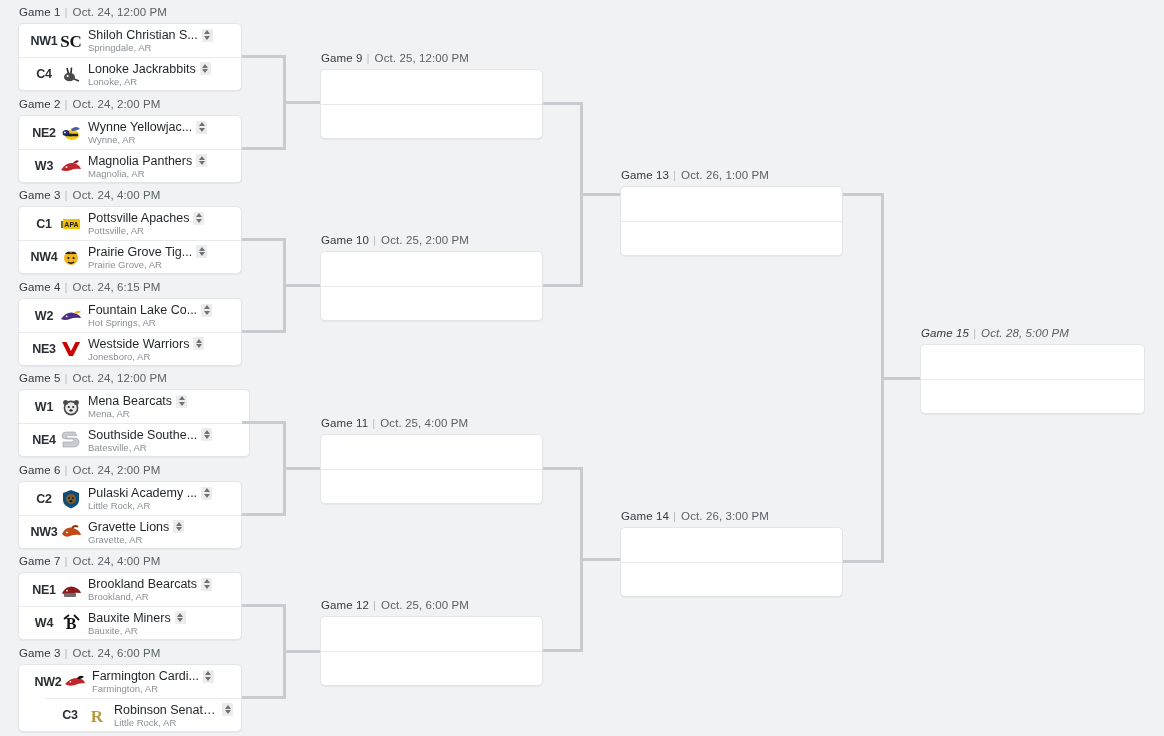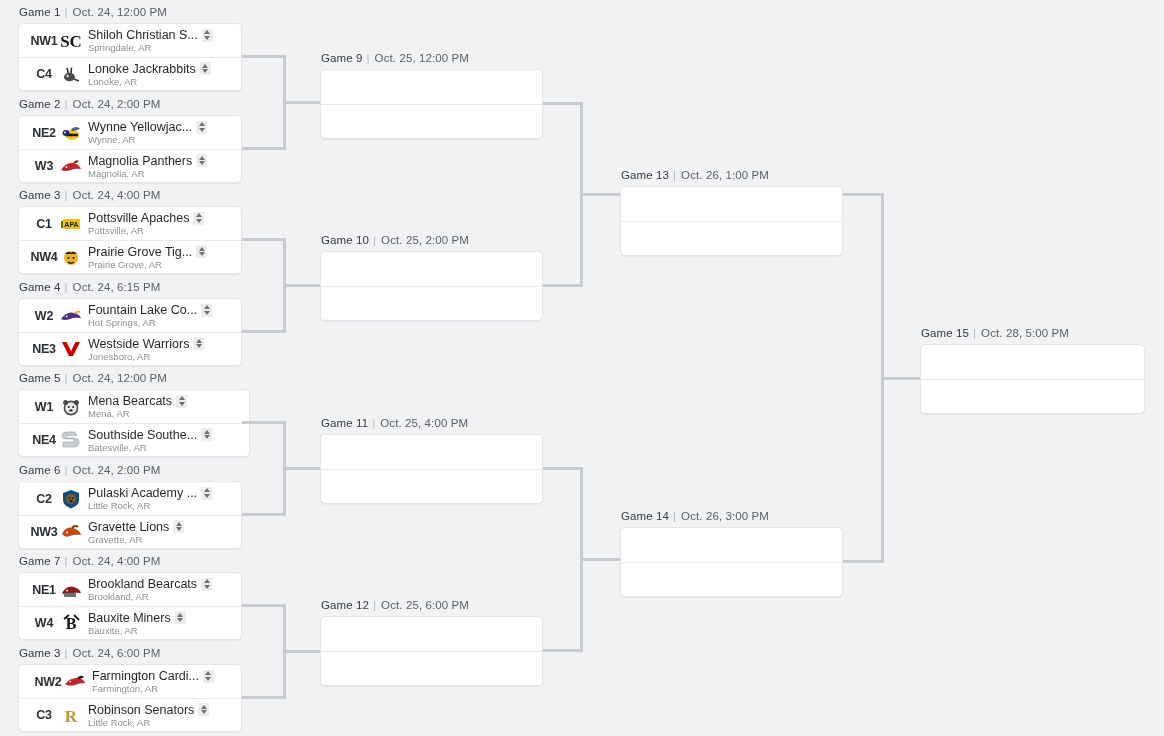--- a/index.html
+++ b/index.html
@@ -485,21 +485,21 @@
             <span class="team-name-line">
               <span class="team-name">Farmington Cardi...</span>
               <span class="sort-arrows">
                 <i class="up"></i>
                 <i class="dn"></i>
               </span>
             </span>
             <span class="team-loc">Farmington, AR</span>
           </span>
         </div>
-        <div class="team-row" style="height: 33px;">
+        <div class="team-row" style="height: 33px; margin-left: 26px;">
           <span class="seed">C3</span>
           <span class="logo">
             <svg xmlns="http://www.w3.org/2000/svg" width="24" height="24" viewBox="0 0 24 24">
               <text x="12" y="19" text-anchor="middle" font-family="Liberation Serif, serif" font-size="17" font-weight="bold" fill="#b99a3a">R</text>
             </svg>
           </span>
           <span class="team-text">
             <span class="team-name-line">
               <span class="team-name">Robinson Senators</span>
               <span class="sort-arrows">
@@ -547,21 +547,21 @@
         <div class="team-row blank" style="height: 34px;"></div>
       </div>
     </div>
     <div class="matchup" style="left: 620px; top: 510px; width: 223px;">
       <div class="game-header"><span class="gname">Game 14</span><span class="sep">|</span><span class="gdate">Oct. 26, 3:00 PM</span></div>
       <div class="card empty-card">
         <div class="team-row blank" style="height: 34px;"></div>
         <div class="team-row blank" style="height: 34px;"></div>
       </div>
     </div>
-    <div class="matchup" style="left: 920px; top: 327px; width: 225px;">
+    <div class="matchup" style="left: 920px; top: 327px; width: 225px; font-style: italic;">
       <div class="game-header"><span class="gname">Game 15</span><span class="sep">|</span><span class="gdate">Oct. 28, 5:00 PM</span></div>
       <div class="card empty-card">
         <div class="team-row blank" style="height: 34px;"></div>
         <div class="team-row blank" style="height: 34px;"></div>
       </div>
     </div>
     <div class="conn h" style="left: 242px; top: 55px; width: 44px;"></div>
     <div class="conn h" style="left: 242px; top: 147px; width: 44px;"></div>
     <div class="conn v" style="left: 283px; top: 55px; height: 95px;"></div>
     <div class="conn h" style="left: 283px; top: 101px; width: 37px;"></div>

